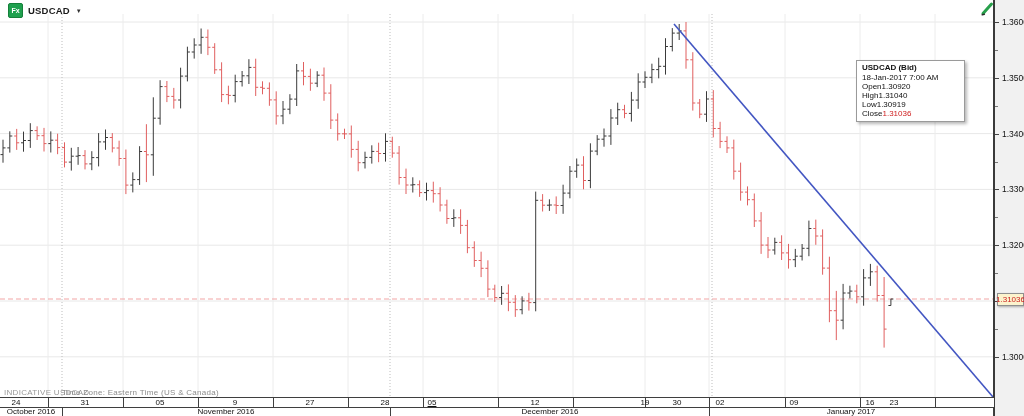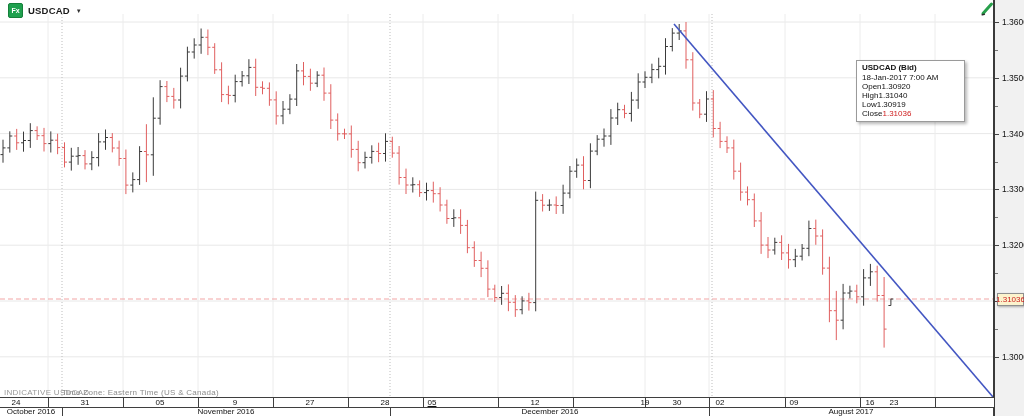--- a/index.html
+++ b/index.html
@@ -289,21 +289,21 @@
       <div class="d-label" style="left: 870px;">16</div>
       <div class="d-label" style="left: 894px;">23</div>
     </div>
   <div class="monthrow" id="monthrow">
       <div class="m-label" style="left: 31px;">October 2016</div>
       <div class="m-sep" style="left: 61.5px;"></div>
       <div class="m-label" style="left: 226px;">November 2016</div>
       <div class="m-sep" style="left: 389.5px;"></div>
       <div class="m-label" style="left: 550px;">December 2016</div>
       <div class="m-sep" style="left: 708.5px;"></div>
-      <div class="m-label" style="left: 851px;">August 2017</div>
+      <div class="m-label" style="left: 851px;">January 2017</div>
       <div class="m-sep" style="left: 992.5px;"></div>
     </div>
 
   <div class="paxis" id="paxis">
       <div class="p-tick" style="top: 357px;"></div>
       <div class="p-tick" style="top: 301px;"></div>
       <div class="p-tick" style="top: 245px;"></div>
       <div class="p-tick" style="top: 189px;"></div>
       <div class="p-tick" style="top: 134px;"></div>
       <div class="p-tick" style="top: 78px;"></div>

